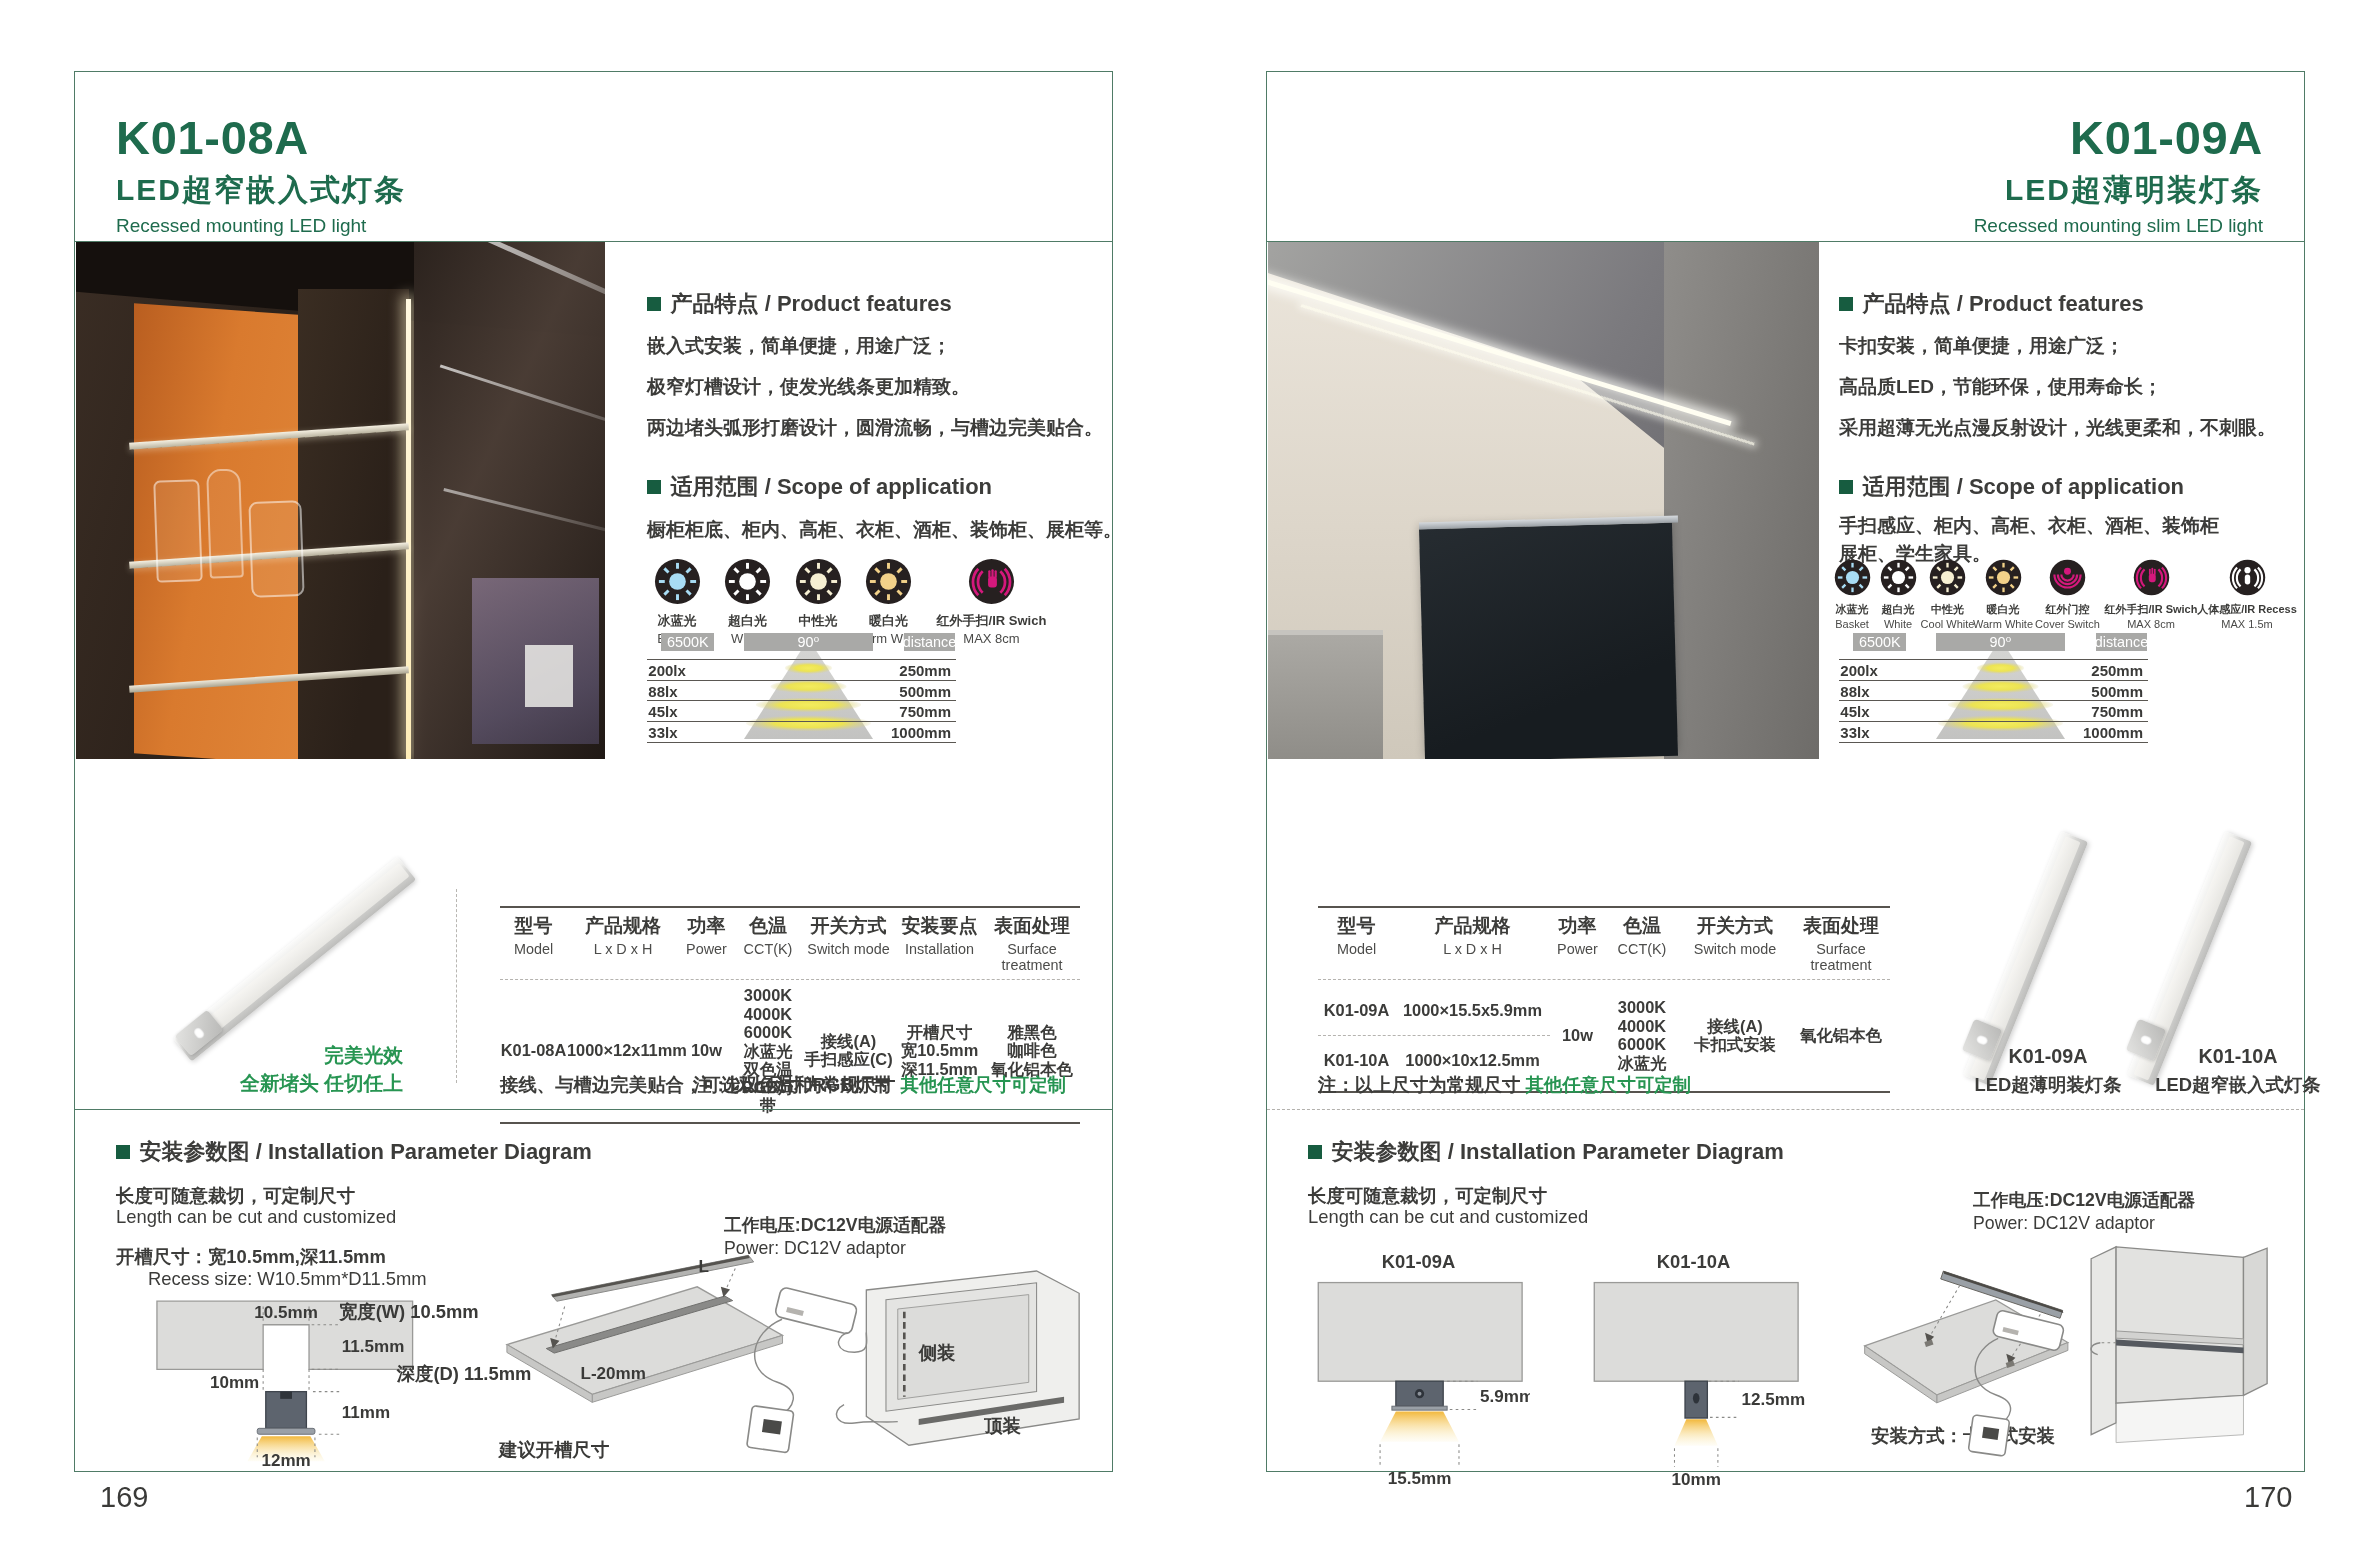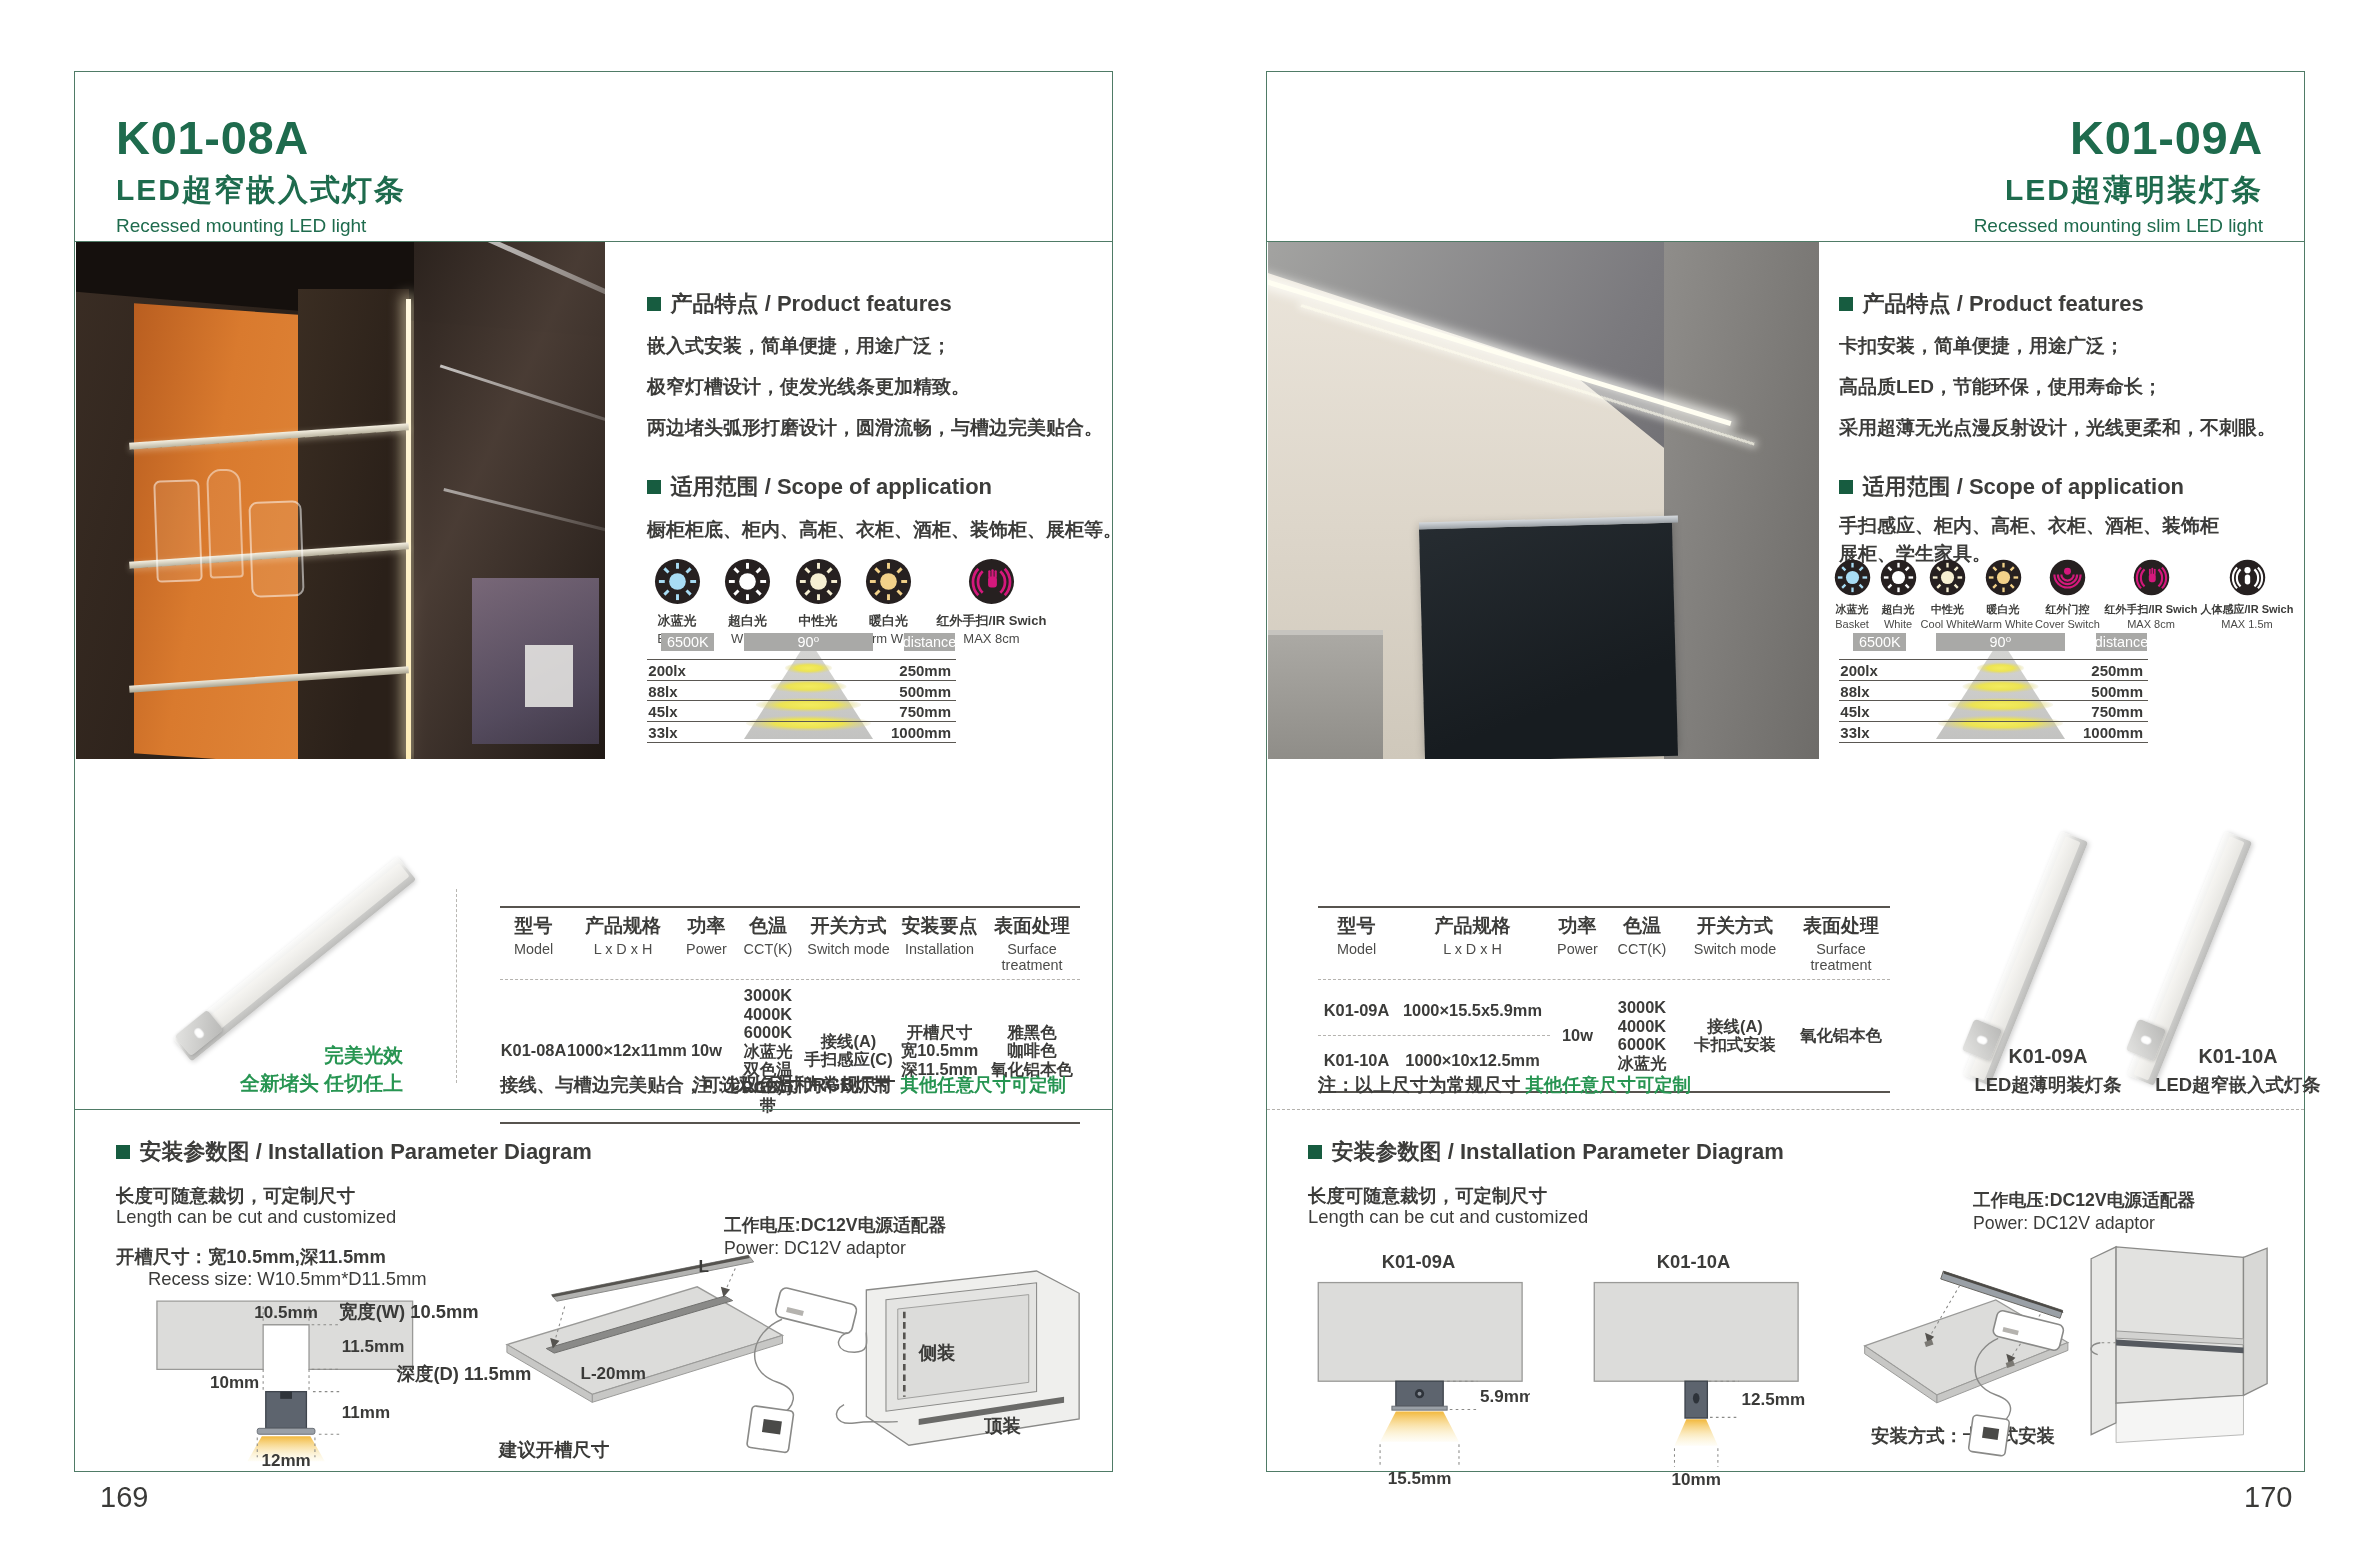--- a/index.html
+++ b/index.html
@@ -612,21 +612,21 @@
             <svg viewBox="0 0 48 48">
               <circle class="ic-bg" cx="24" cy="24" r="23"></circle>
               <circle class="wht" cx="24" cy="14.5" r="4"></circle>
               <rect class="wht" x="20.5" y="20" width="7" height="13" rx="3.5"></rect>
               <path class="wht-s" d="M15,13.5 a15,15 0 0 0 0,22"></path>
               <path class="wht-s" d="M10.5,11 a19.5,19.5 0 0 0 0,27"></path>
               <path class="wht-s" d="M33,13.5 a15,15 0 0 1 0,22"></path>
               <path class="wht-s" d="M37.5,11 a19.5,19.5 0 0 1 0,27"></path>
             </svg>
           </span>
-      <span class="ic-cn">人体感应/IR Swich</span>
+      <span class="ic-cn">人体感应/IR Recess</span>
       <span class="ic-en">MAX 1.5m</span>
     </div>
   </div>
 
   <div class="photometry">
     <svg class="ph-cone" viewBox="0 0 196 134" preserveAspectRatio="none">
       <path d="M86,0 L110,0 L196,134 L0,134 Z" fill="url(#coneg)"></path>
       <ellipse cx="98" cy="26" rx="36" ry="9" fill="url(#pool)"></ellipse>
       <ellipse cx="98" cy="54" rx="58" ry="10" fill="url(#pool)"></ellipse>
       <ellipse cx="98" cy="82" rx="80" ry="11" fill="url(#pool)"></ellipse>

